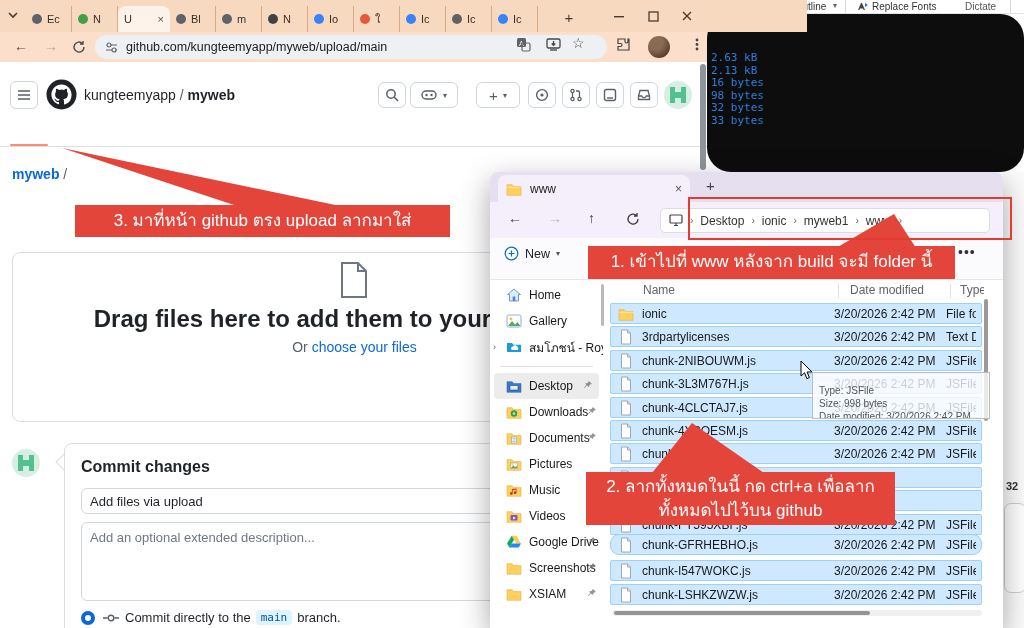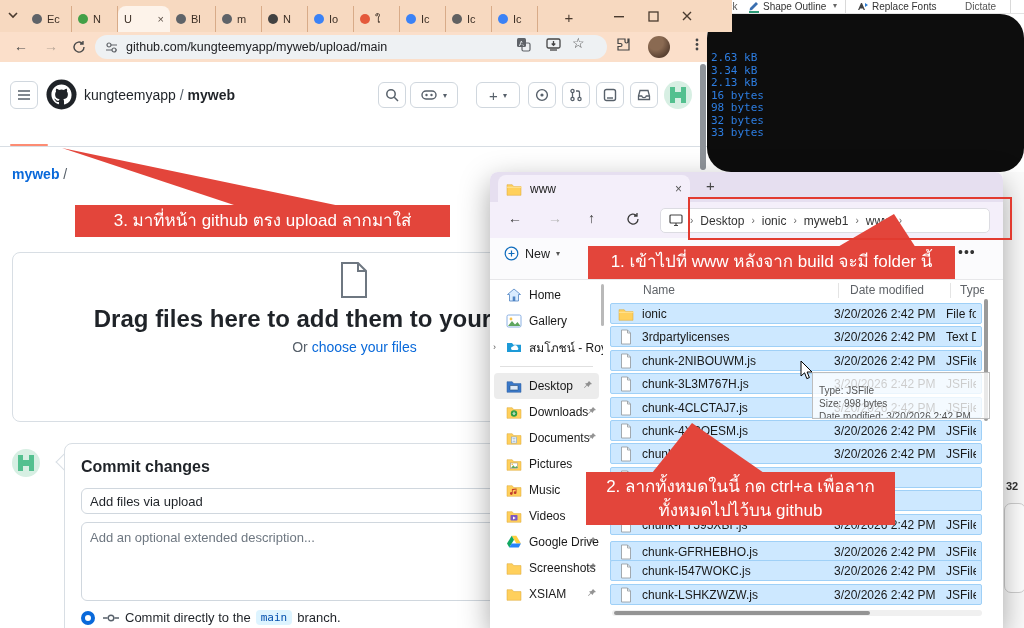--- a/index.html
+++ b/index.html
@@ -22,21 +22,21 @@
   .tline { font-family:"DejaVu Sans Mono","Liberation Mono",monospace; font-size:11px; line-height:12.5px; color:#2d7de1; white-space:pre;}
   .tlines { margin-top:38px; margin-left:4px; }
 
   
   .strip { position:absolute; left:1003px; top:172px; width:21px; height:456px; background:#fbfbfb; z-index:2;}
   .slide-num { position:absolute; left:3px; top:308px; font-size:11px; font-weight:bold; color:#333;}
   .slide-box { position:absolute; left:1px; top:331px; width:22px; height:90px; background:#fff; border:1px solid #cfcfcf; border-radius:7px;}
 
   
   .browser { position:absolute; left:0; top:0; width:707px; height:628px; z-index:3; }
-  .tabstrip { position:absolute; left:0; top:0; width:732px; height:32px; background:#f7d9c0;padding-left:48px; }
+  .tabstrip { position:absolute; left:0; top:0; width:807px; height:32px; background:#f7d9c0;padding-left:48px; }
   .tabsearch { position:absolute; left:6px; top:8px; width:16px; height:16px; color:#5c4332;}
   .tabs { position:absolute; left:26px; top:6px; height:26px; display:flex; }
   .tab { position:relative; width:46px; height:26px; display:flex; align-items:center; padding:0 6px; font-size:11px; color:#3c2f25; }
   .tab:not(.active) { border-right:1px solid #d8ab88; }
   .tab.active { width:52px; background:#fdf3ea; border-radius:8px 8px 0 0; border-right:none; }
   .favicon { width:10px; height:10px; border-radius:50%; margin-right:5px; flex:none; }
   .tab-label { overflow:hidden; white-space:nowrap; }
   .tab-close { margin-left:auto; font-size:11px; color:#5d5148; }
   .newtab { position:absolute; left:560px; top:9px; font-size:15px; color:#4a3b2f; width:18px; text-align:center;}
   .wctl { position:absolute; top:4px; width:30px; height:24px; display:flex; align-items:center; justify-content:center; color:#4a3b2f;}
@@ -153,21 +153,20 @@
     </span>
     <span class="rib-label" style="left:165px;color:#333">Replace Fonts</span>
     <span class="rib-label" style="left:258px;color:#555">Dictate</span>
     <div class="rib-div" style="left:303px"></div>
   </div>
 
   <div class="terminal">
     <div class="tlines">
 
     <div class="tline">2.63 kB</div>
-        <div class="tline">3.34 kB</div>
         <div class="tline">2.13 kB</div>
         <div class="tline">16 bytes</div>
         <div class="tline">98 bytes</div>
         <div class="tline">32 bytes</div>
         <div class="tline">33 bytes</div>
       </div>
   </div>
 
   <div class="strip">
     <span class="slide-num">32</span>
@@ -798,21 +797,21 @@
             <span class="icon-slot">
               <svg viewBox="0 0 16 16">
                 <path d="M3.5 1h6l3 3v11h-9z" fill="#fff" stroke="#9aa0a6" stroke-width=".9"></path>
                 <path d="M9.5 1v3h3" fill="none" stroke="#9aa0a6" stroke-width=".9"></path>
               </svg>
             </span>
             <span class="fname">chunk-FY595XBF.js</span>
             <span class="fdate">3/20/2026 2:42 PM</span>
             <span class="ftype">JSFile</span>
           </div>
-          <div class="frow" style="top: 261px;">
+          <div class="frow" style="top: 254px; border-radius: 9px;">
             <span class="icon-slot">
               <svg viewBox="0 0 16 16">
                 <path d="M3.5 1h6l3 3v11h-9z" fill="#fff" stroke="#9aa0a6" stroke-width=".9"></path>
                 <path d="M9.5 1v3h3" fill="none" stroke="#9aa0a6" stroke-width=".9"></path>
               </svg>
             </span>
             <span class="fname">chunk-GFRHEBHO.js</span>
             <span class="fdate">3/20/2026 2:42 PM</span>
             <span class="ftype">JSFile</span>
           </div>

